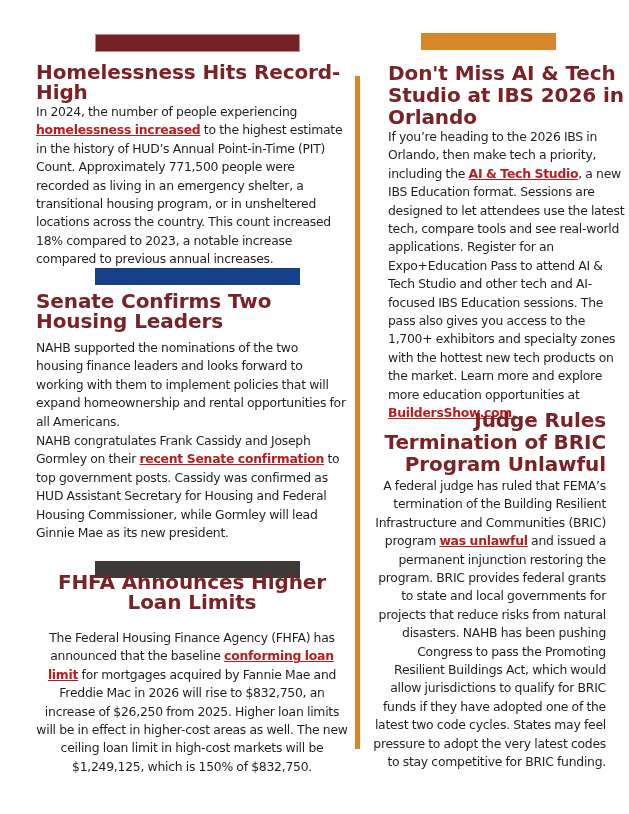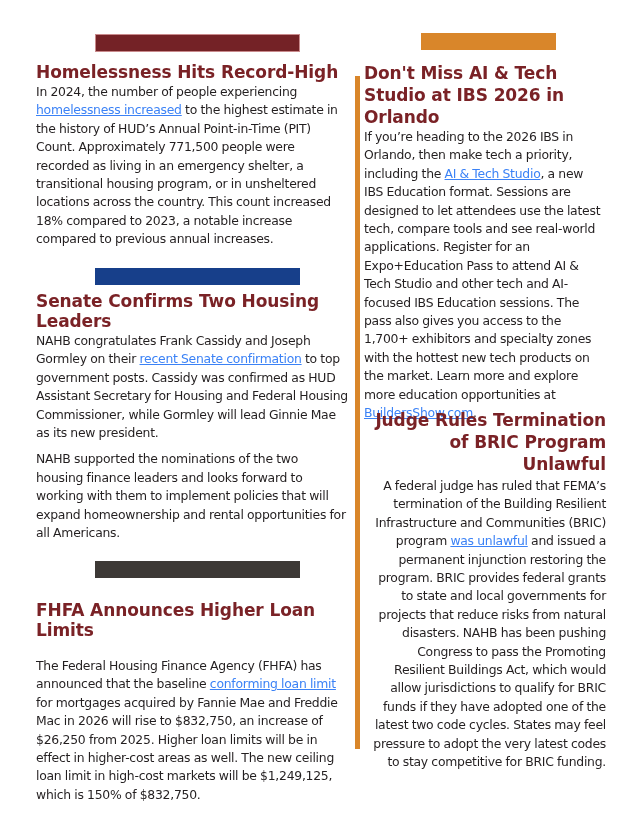--- a/index.html
+++ b/index.html
@@ -1,23 +1,23 @@
 <!DOCTYPE html>
 <html><head>
 <meta charset="utf-8">
 <style>
   html, body { margin:0; padding:0; background:#ffffff; }
   body { width:629px; height:814px; position:relative; overflow:hidden;
          font-family:"DejaVu Sans", "Liberation Sans", sans-serif; color:#231f20; }
   .bar { position:absolute; }
   .col { position:absolute; }
   .headline { font-family:"DejaVu Sans", sans-serif; font-weight:bold; color:#7a2226;
-              font-size:17px; line-height:20px; margin:0; letter-spacing:-0.1px; }
+              font-size:20px; line-height:20px; margin:0; letter-spacing:-0.1px; }
   .body { font-size:12.4px; line-height:18.4px; margin:0; letter-spacing:-0.25px; word-spacing:-0.3px; }
-  .lnk { color:#3b82f6; font-weight:normal; text-decoration:underline; }
+  .lnk { color:#b91c1c; font-weight:bold; text-decoration:underline; }
   .vrule { position:absolute; background:#d9862a; }
 </style>
 </head>
 <body>
 
 <div class="bar" style="left:95px; top:34px; width:205px; height:18px; background:#742226; box-shadow:0 0 0 1px #c98a8c inset;"></div>
 <div class="bar" style="left:95px; top:268px; width:205px; height:17px; background:#173f8a;"></div>
 <div class="bar" style="left:95px; top:561px; width:205px; height:17px; background:#3d3936;"></div>
 <div class="bar" style="left:421px; top:33px; width:135px; height:17px; background:#d9862a;"></div>
 
@@ -29,37 +29,37 @@
     <h2 class="headline">Homelessness Hits Record-High</h2>
     <p class="body" style="margin-top:1px;">
       <span>In 2024, the number of people experiencing </span><a class="lnk">homelessness increased</a><span> to the highest estimate in the history of HUD’s Annual Point-in-Time (PIT) Count. Approximately 771,500 people were recorded as living in an emergency shelter, a transitional housing program, or in unsheltered locations across the country. This count increased 18% compared to 2023, a notable increase compared to previous annual increases.</span>
     </p>
   </div>
 </div>
 
 <div class="col" style="left:36px; top:291px; width:312px;">
   <div>
     <h2 class="headline">Senate Confirms Two Housing Leaders</h2>
+    <p class="body" style="margin-top:8px;">NAHB supported the nominations of the two housing finance leaders and looks forward to working with them to implement policies that will expand homeownership and rental opportunities for all Americans.</p>
     <p class="body" style="margin-top:1px;">
       <span>NAHB congratulates Frank Cassidy and Joseph Gormley on their </span><a class="lnk">recent Senate confirmation</a><span> to top government posts. Cassidy was confirmed as HUD Assistant Secretary for Housing and Federal Housing Commissioner, while Gormley will lead Ginnie Mae as its new president.</span>
     </p>
-    <p class="body" style="margin-top:8px;">NAHB supported the nominations of the two housing finance leaders and looks forward to working with them to implement policies that will expand homeownership and rental opportunities for all Americans.</p>
   </div>
 </div>
 
-<div class="col" style="left:36px; top:600px; width:312px;">
+<div class="col" style="left:36px; top:572px; width:312px;text-align:center;">
   <div>
     <h2 class="headline">FHFA Announces Higher Loan Limits</h2>
     <p class="body" style="margin-top:17px;">
       <span>The Federal Housing Finance Agency (FHFA) has announced that the baseline </span><a class="lnk">conforming loan limit</a><span> for mortgages acquired by Fannie Mae and Freddie Mac in 2026 will rise to $832,750, an increase of $26,250 from 2025. Higher loan limits will be in effect in higher-cost areas as well. The new ceiling loan limit in high-cost markets will be $1,249,125, which is 150% of $832,750.</span>
     </p>
   </div>
 </div>
 
-<div class="col" style="left:364px; top:62px; width:240px;">
+<div class="col" style="left:388px; top:62px; width:240px;">
   <div>
     <h2 class="headline" style="line-height:22px;">Don't Miss AI &amp; Tech Studio at IBS 2026 in Orlando</h2>
     <p class="body" style="margin-top:0;">
       <span>If you’re heading to the 2026 IBS in Orlando, then make tech a priority, including the </span><a class="lnk">AI &amp; Tech Studio</a><span>, a new IBS Education format. Sessions are designed to let attendees use the latest tech, compare tools and see real-world applications. Register for an Expo+Education Pass to attend AI &amp; Tech Studio and other tech and AI-focused IBS Education sessions. The pass also gives you access to the 1,700+ exhibitors and specialty zones with the hottest new tech products on the market. Learn more and explore more education oppor­tunities at </span><a class="lnk">BuildersShow.com</a><span>.</span>
     </p>
   </div>
 </div>
 
 <div class="col" style="left:366px; top:409px; width:240px;text-align:right;">
   <div>

